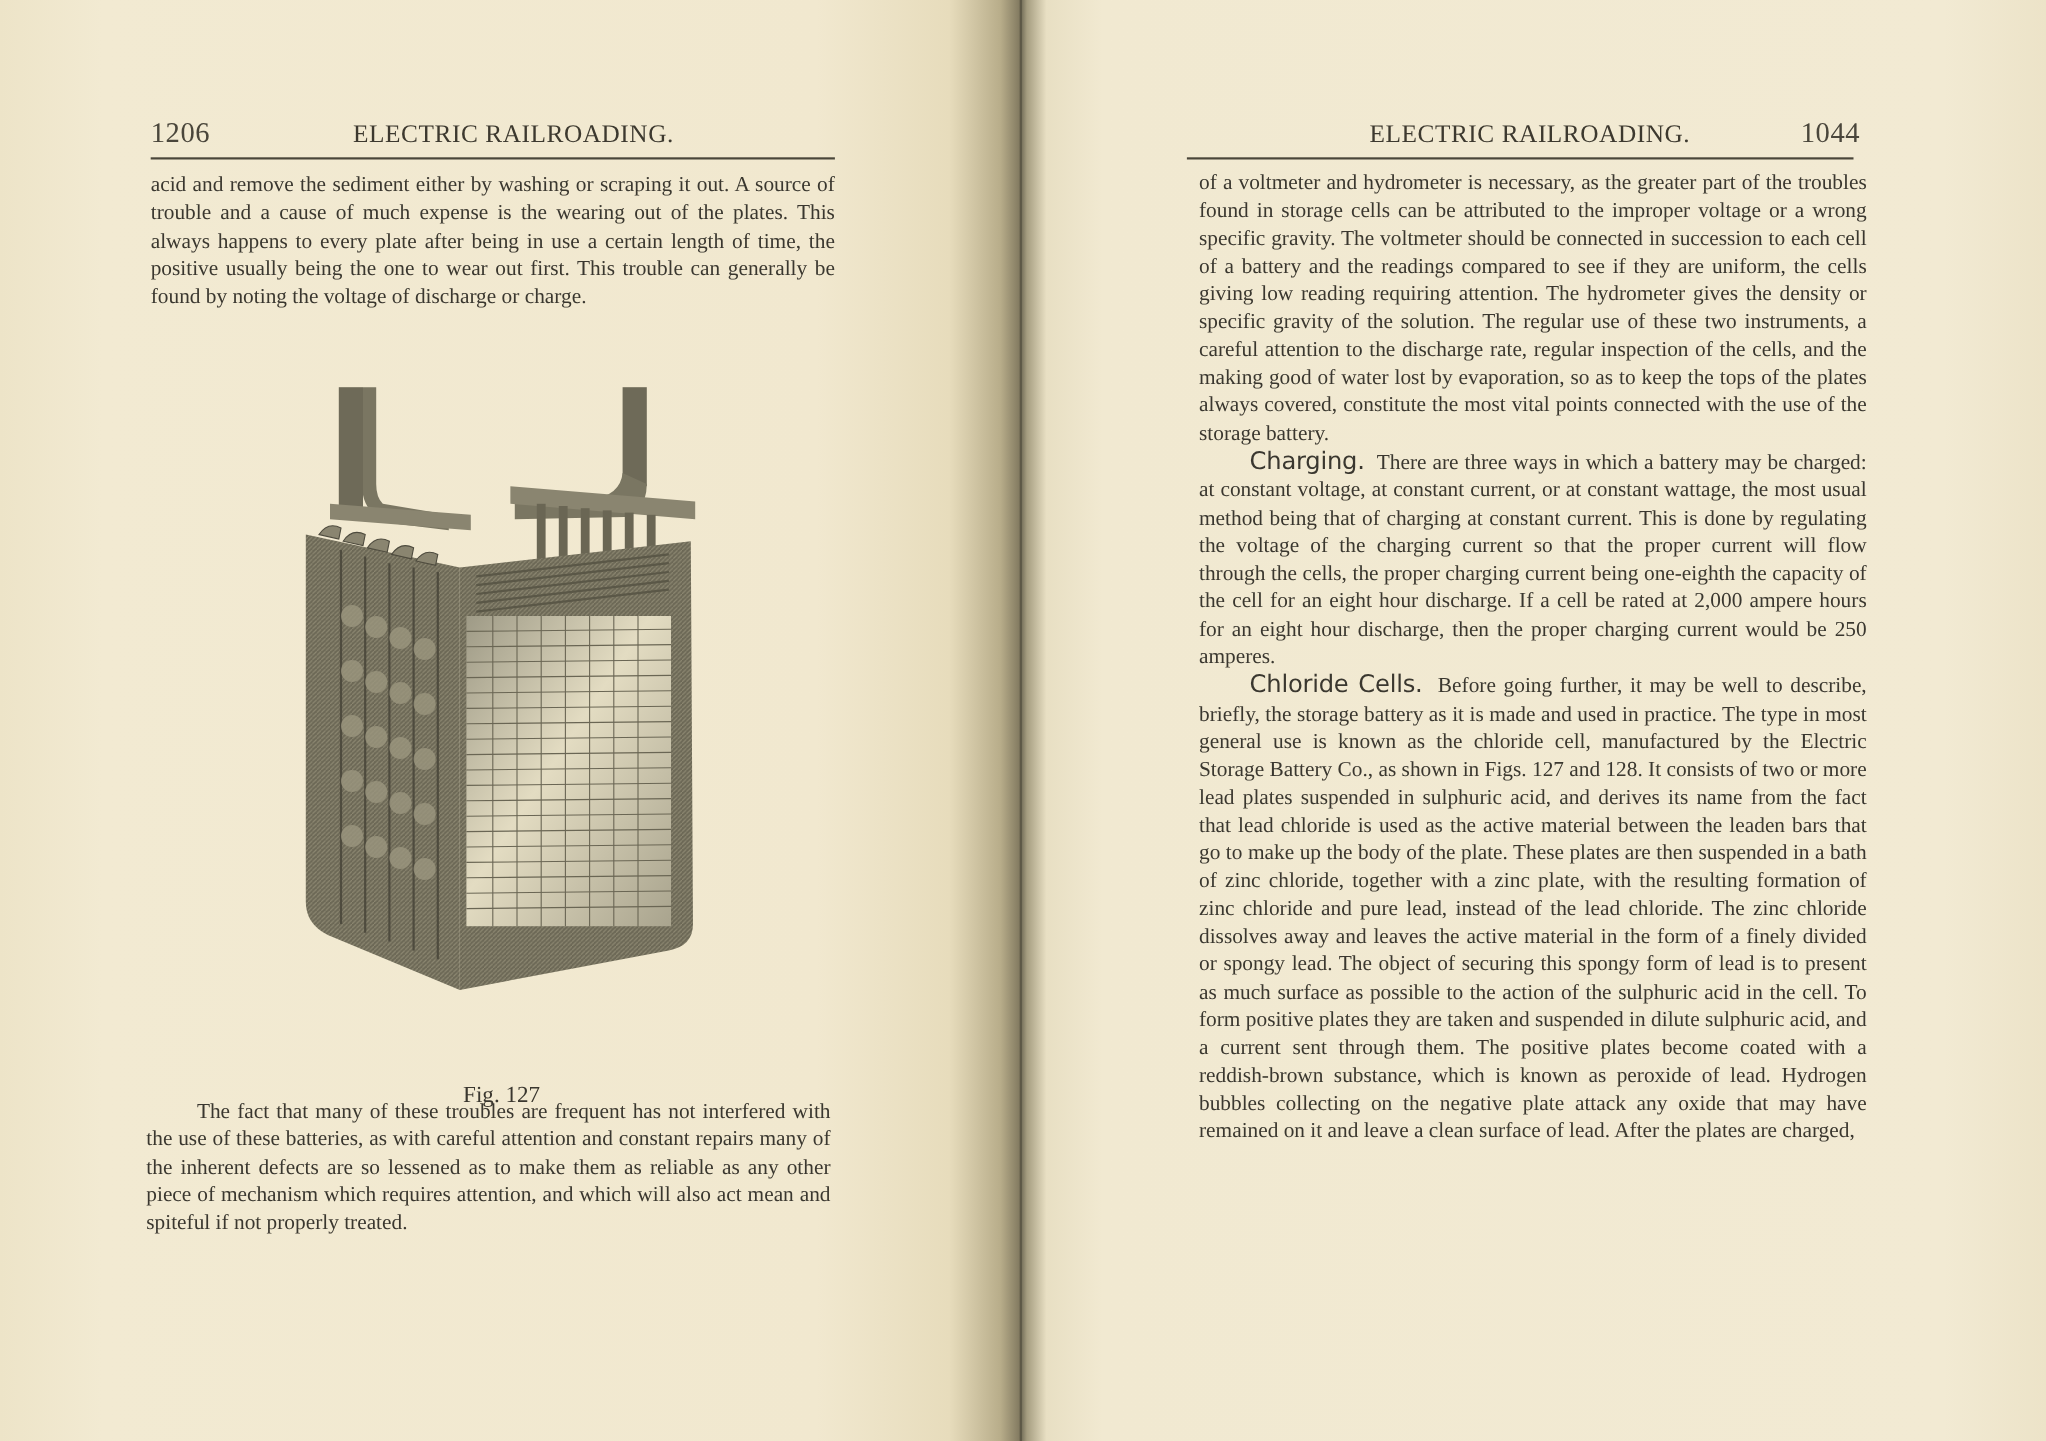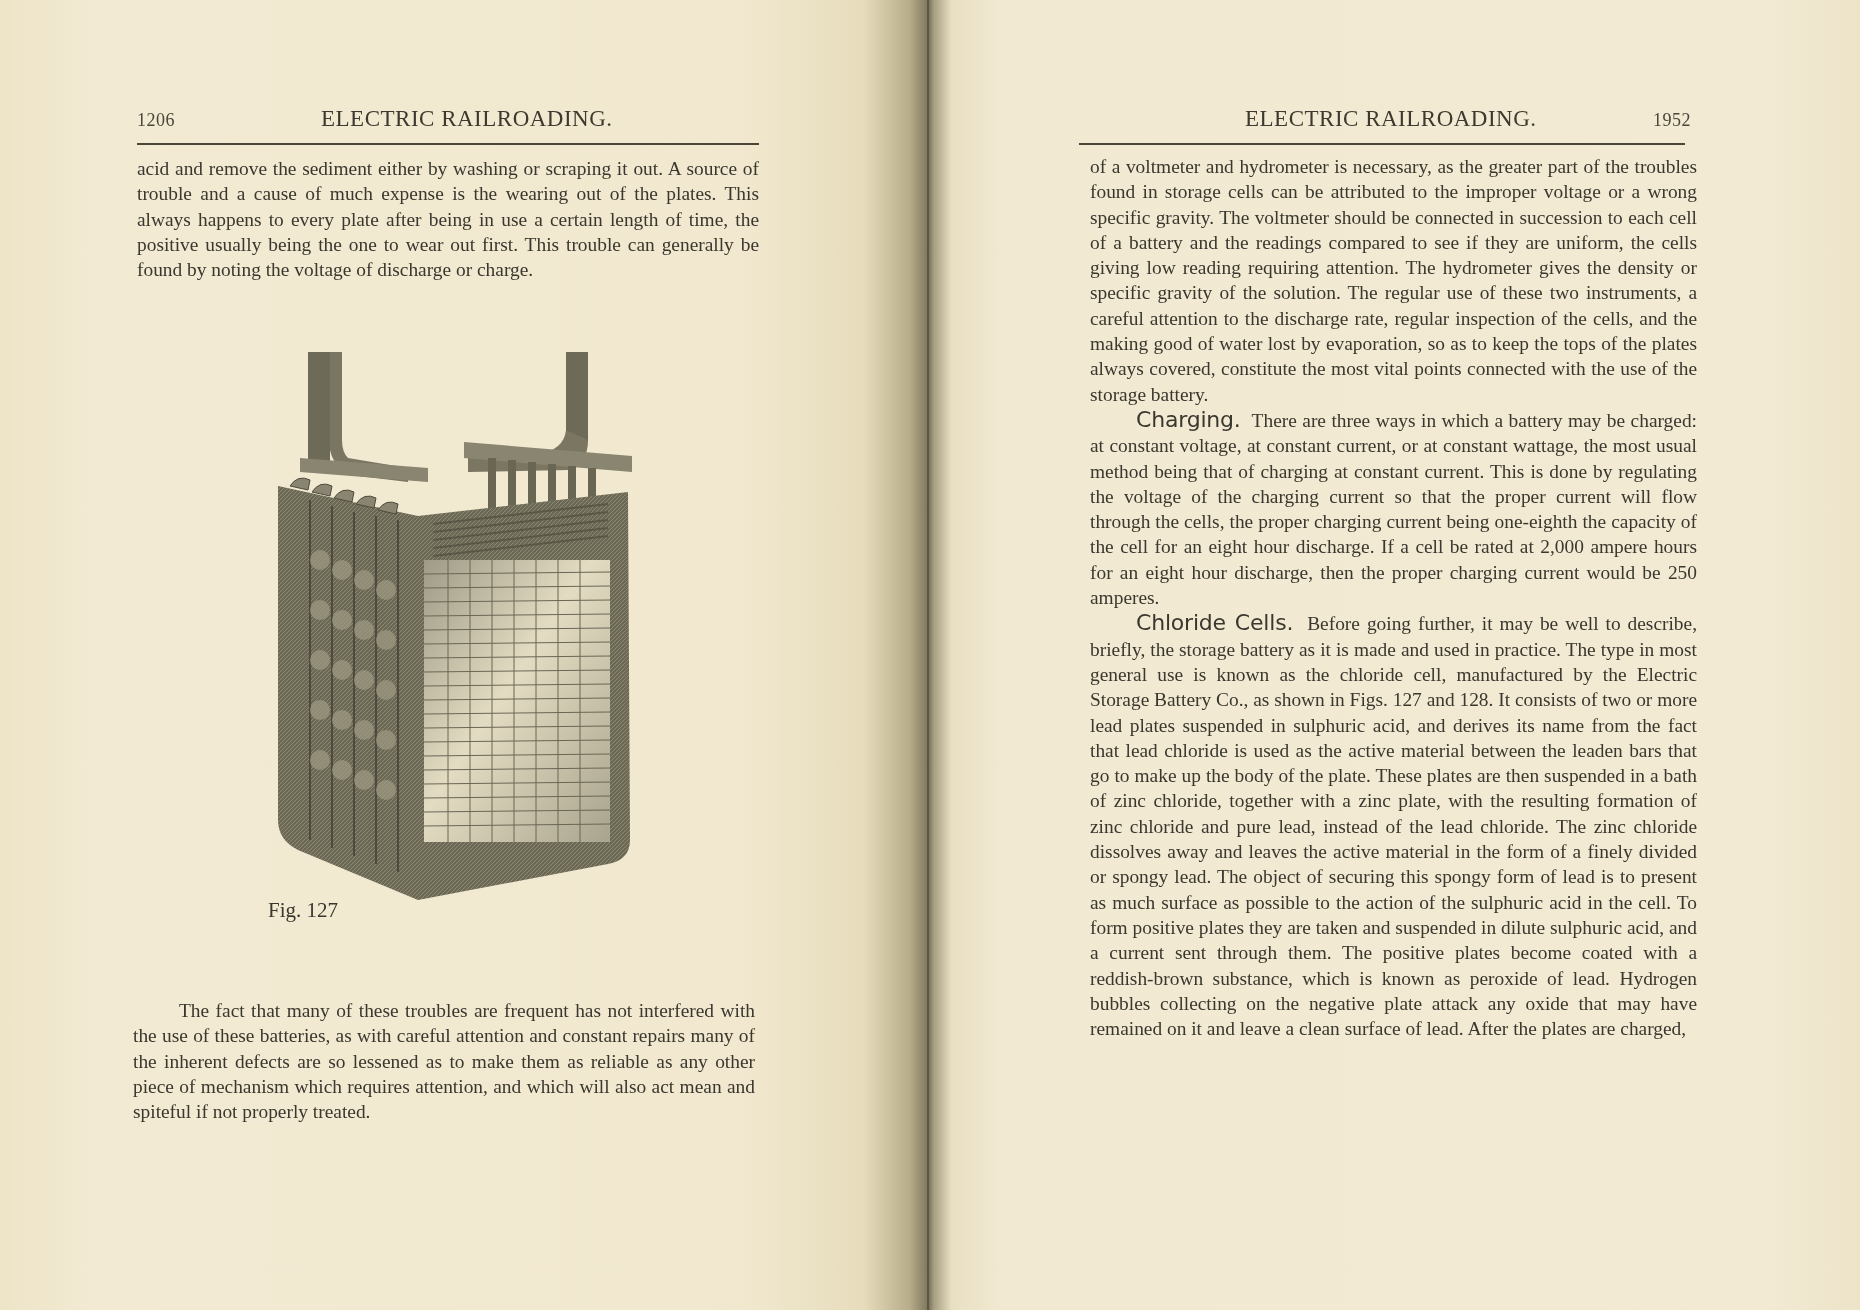--- a/index.html
+++ b/index.html
@@ -22,41 +22,41 @@
   .gutter-line { position: absolute; left: 927px; top: 0; width: 2px; height: 1310px; background: #5d5846; }
 
   .running-head {
     position: absolute; top: 106px; height: 34px;
     font-size: 23px; letter-spacing: 0.5px;
     display: flex; align-items: baseline;
   }
   .page-left .running-head { left: 137px; width: 622px; }
   .page-right .running-head { left: 283px; width: 480px; justify-content: space-between; }
   .page-left .running-head .pnum { width: 150px; }
-  .pnum { font-size: 18px; color: #4a463b; }
+  .pnum { font-size: 26px; color: #4a463b; }
   .head-title { color: #3d392f; margin-left: 34px; }
   .rule { position: absolute; top: 143px; height: 2px; background: #4a463a; }
   .page-left .rule { left: 137px; width: 622px; }
   .page-right .rule { left: 151px; width: 606px; }
 
   .body-text {
     position: absolute;
     font-size: 19.4px; line-height: 25.3px;
     text-align: justify; text-align-last: left;
   }
   .page-left .body-text.top { left: 137px; top: 156px; width: 622px; }
   .page-left .body-text.bottom { left: 133px; top: 998px; width: 622px; }
   .page-right .body-text { left: 162px; top: 154px; width: 607px; }
   .body-text p { margin: 0; }
   .body-text p.indent { text-indent: 46px; }
   .run-in { font-family: "DejaVu Sans", "Liberation Sans", sans-serif; font-weight: normal; font-size: 22px; letter-spacing: -0.2px; }
 
   .figure { position: absolute; left: 268px; top: 340px; width: 376px; height: 590px; }
   .figure svg { width: 100%; height: 100%; display: block; }
-  .caption { position: absolute; left: 268px; top: 898px; width: 376px; font-size: 21px; color: #3a372f; }
+  .caption { position: absolute; left: 268px; top: 983px; width: 376px; text-align: center; font-size: 21px; color: #3a372f; }
 </style>
 </head>
 <body>
 
 <div class="spread">
 
   <div class="page page-left">
     <div class="running-head">
       <span class="pnum">1206</span>
       <span class="head-title">ELECTRIC RAILROADING.</span>
@@ -184,21 +184,21 @@
     <div class="caption">Fig. 127</div>
 
     <div class="body-text bottom">
       <p class="indent">The fact that many of these troubles are frequent has not interfered with the use of these batteries, as with careful attention and constant repairs many of the inherent defects are so lessened as to make them as reliable as any other piece of mechanism which requires attention, and which will also act mean and spiteful if not properly treated.</p>
     </div>
   </div>
 
   <div class="page page-right">
     <div class="running-head">
       <span class="head-title">ELECTRIC RAILROADING.</span>
-      <span class="pnum">1952</span>
+      <span class="pnum">1044</span>
     </div>
     <div class="rule"></div>
 
     <div class="body-text">
       <p>of a voltmeter and hydrometer is necessary, as the greater part of the troubles found in storage cells can be attributed to the improper voltage or a wrong specific gravity. The voltmeter should be connected in succession to each cell of a battery and the readings compared to see if they are uniform, the cells giving low reading requiring attention. The hydrometer gives the density or specific gravity of the solution. The regular use of these two instruments, a careful attention to the discharge rate, regular inspection of the cells, and the making good of water lost by evaporation, so as to keep the tops of the plates always covered, constitute the most vital points connected with the use of the storage battery.</p>
       <p class="indent"><span class="run-in">Charging.</span>&nbsp;&nbsp;<span>There are three ways in which a battery may be charged: at constant voltage, at constant current, or at constant wattage, the most usual method being that of charging at constant current. This is done by regulating the voltage of the charging current so that the proper current will flow through the cells, the proper charging current being one-eighth the capacity of the cell for an eight hour discharge. If a cell be rated at 2,000 ampere hours for an eight hour discharge, then the proper charging current would be 250 amperes.</span></p>
       <p class="indent"><span class="run-in">Chloride Cells.</span>&nbsp;&nbsp;<span>Before going further, it may be well to describe, briefly, the storage battery as it is made and used in practice. The type in most general use is known as the chloride cell, manufactured by the Electric Storage Battery Co., as shown in Figs. 127 and 128. It consists of two or more lead plates suspended in sulphuric acid, and derives its name from the fact that lead chloride is used as the active material between the leaden bars that go to make up the body of the plate. These plates are then suspended in a bath of zinc chloride, together with a zinc plate, with the resulting formation of zinc chloride and pure lead, instead of the lead chloride. The zinc chloride dissolves away and leaves the active material in the form of a finely divided or spongy lead. The object of securing this spongy form of lead is to present as much surface as possible to the action of the sulphuric acid in the cell. To form positive plates they are taken and suspended in dilute sulphuric acid, and a current sent through them. The positive plates become coated with a reddish-brown substance, which is known as peroxide of lead. Hydrogen bubbles collecting on the negative plate attack any oxide that may have remained on it and leave a clean surface of lead. After the plates are charged,</span></p>
     </div>
   </div>
 

